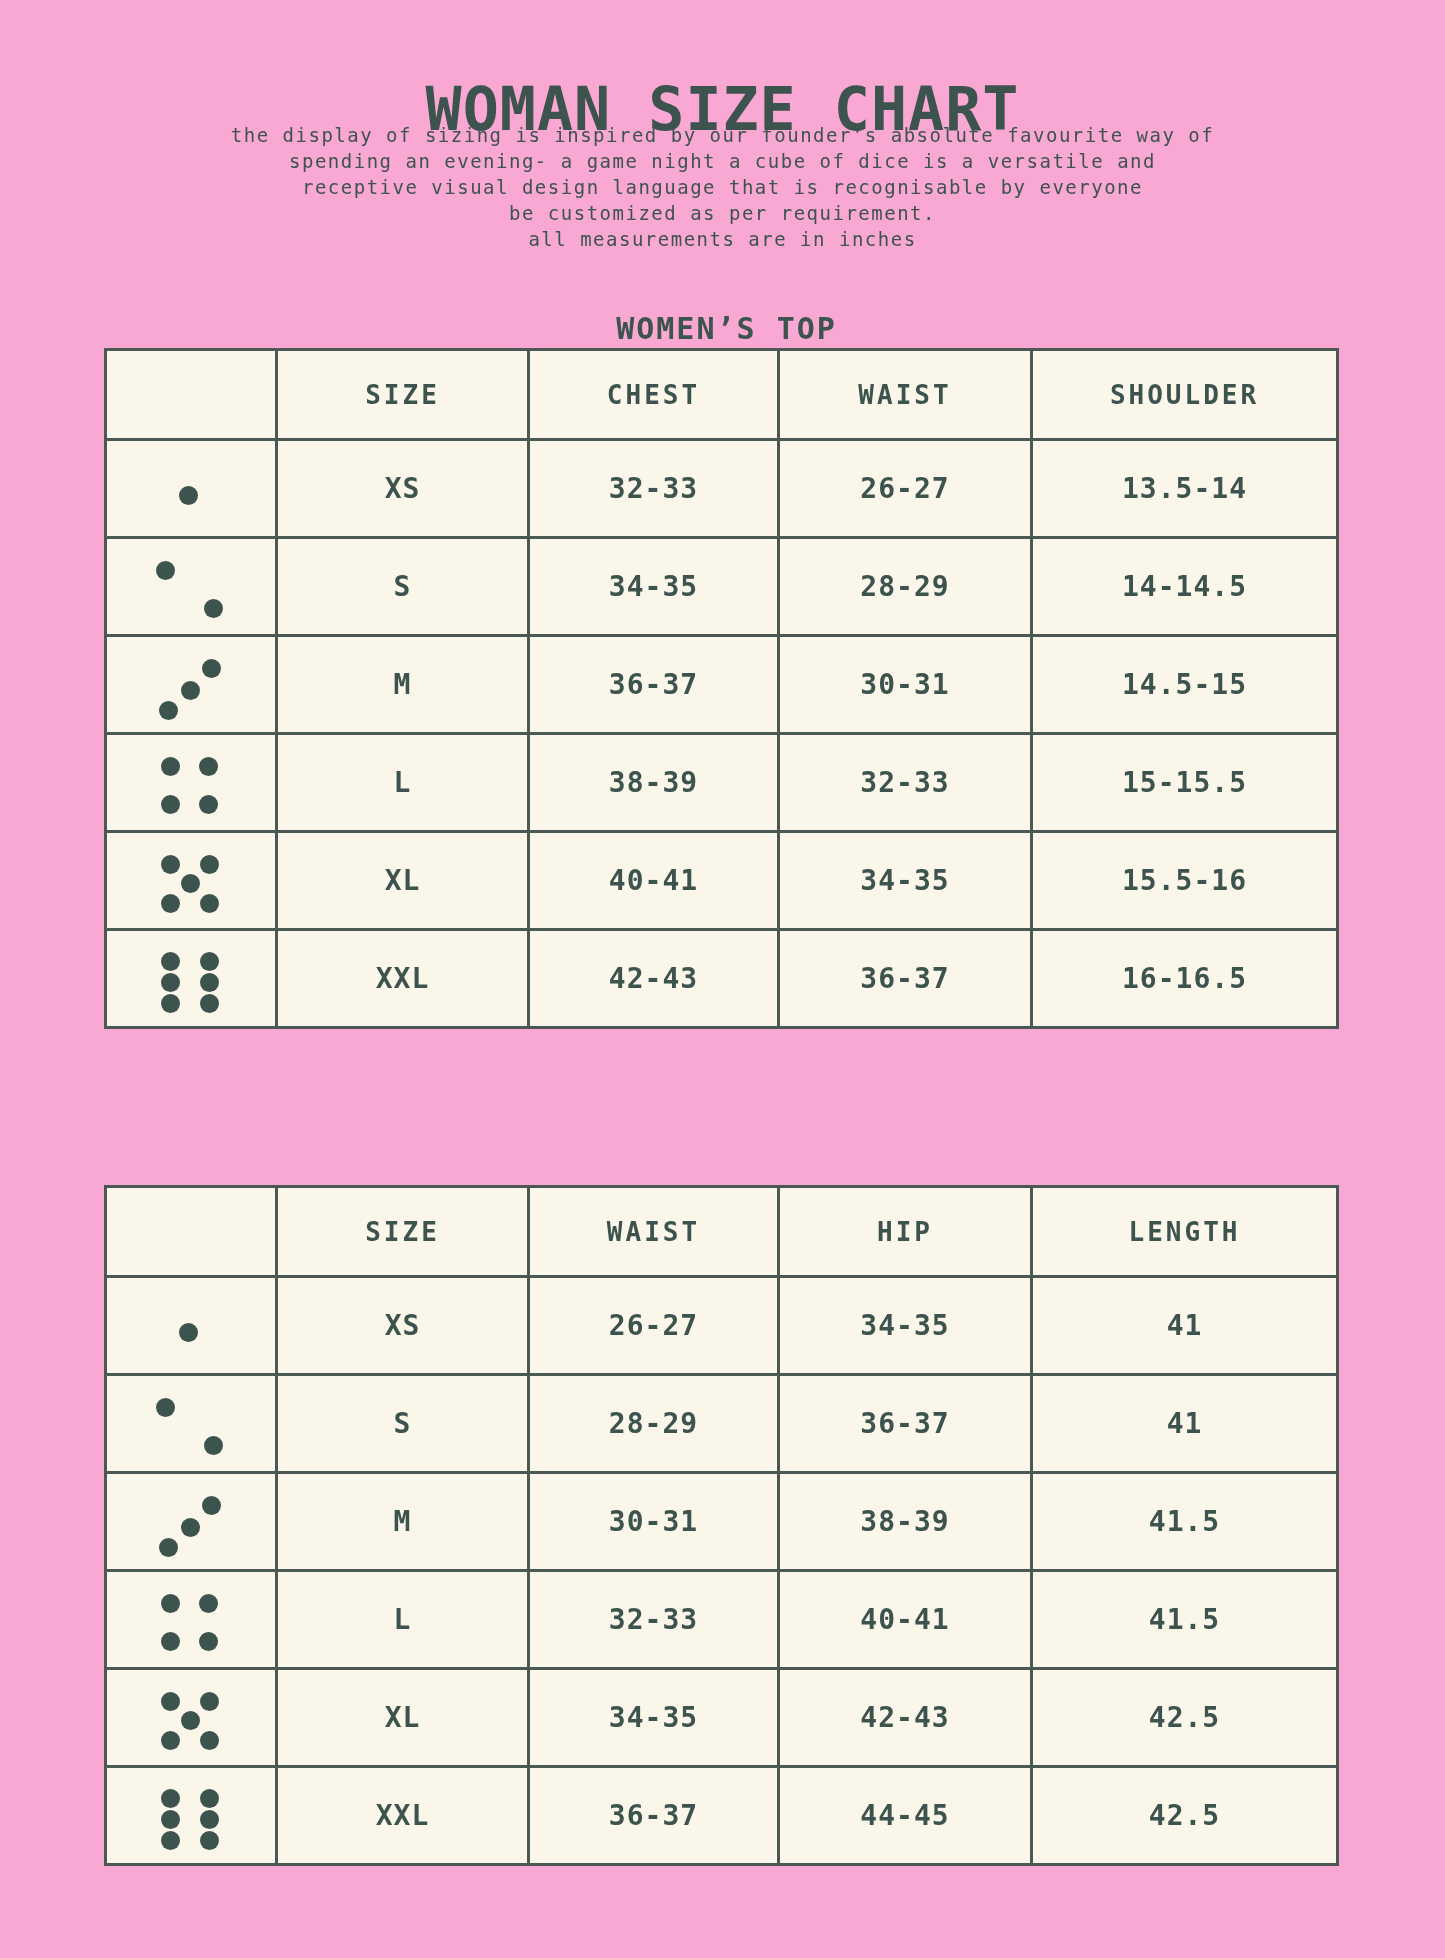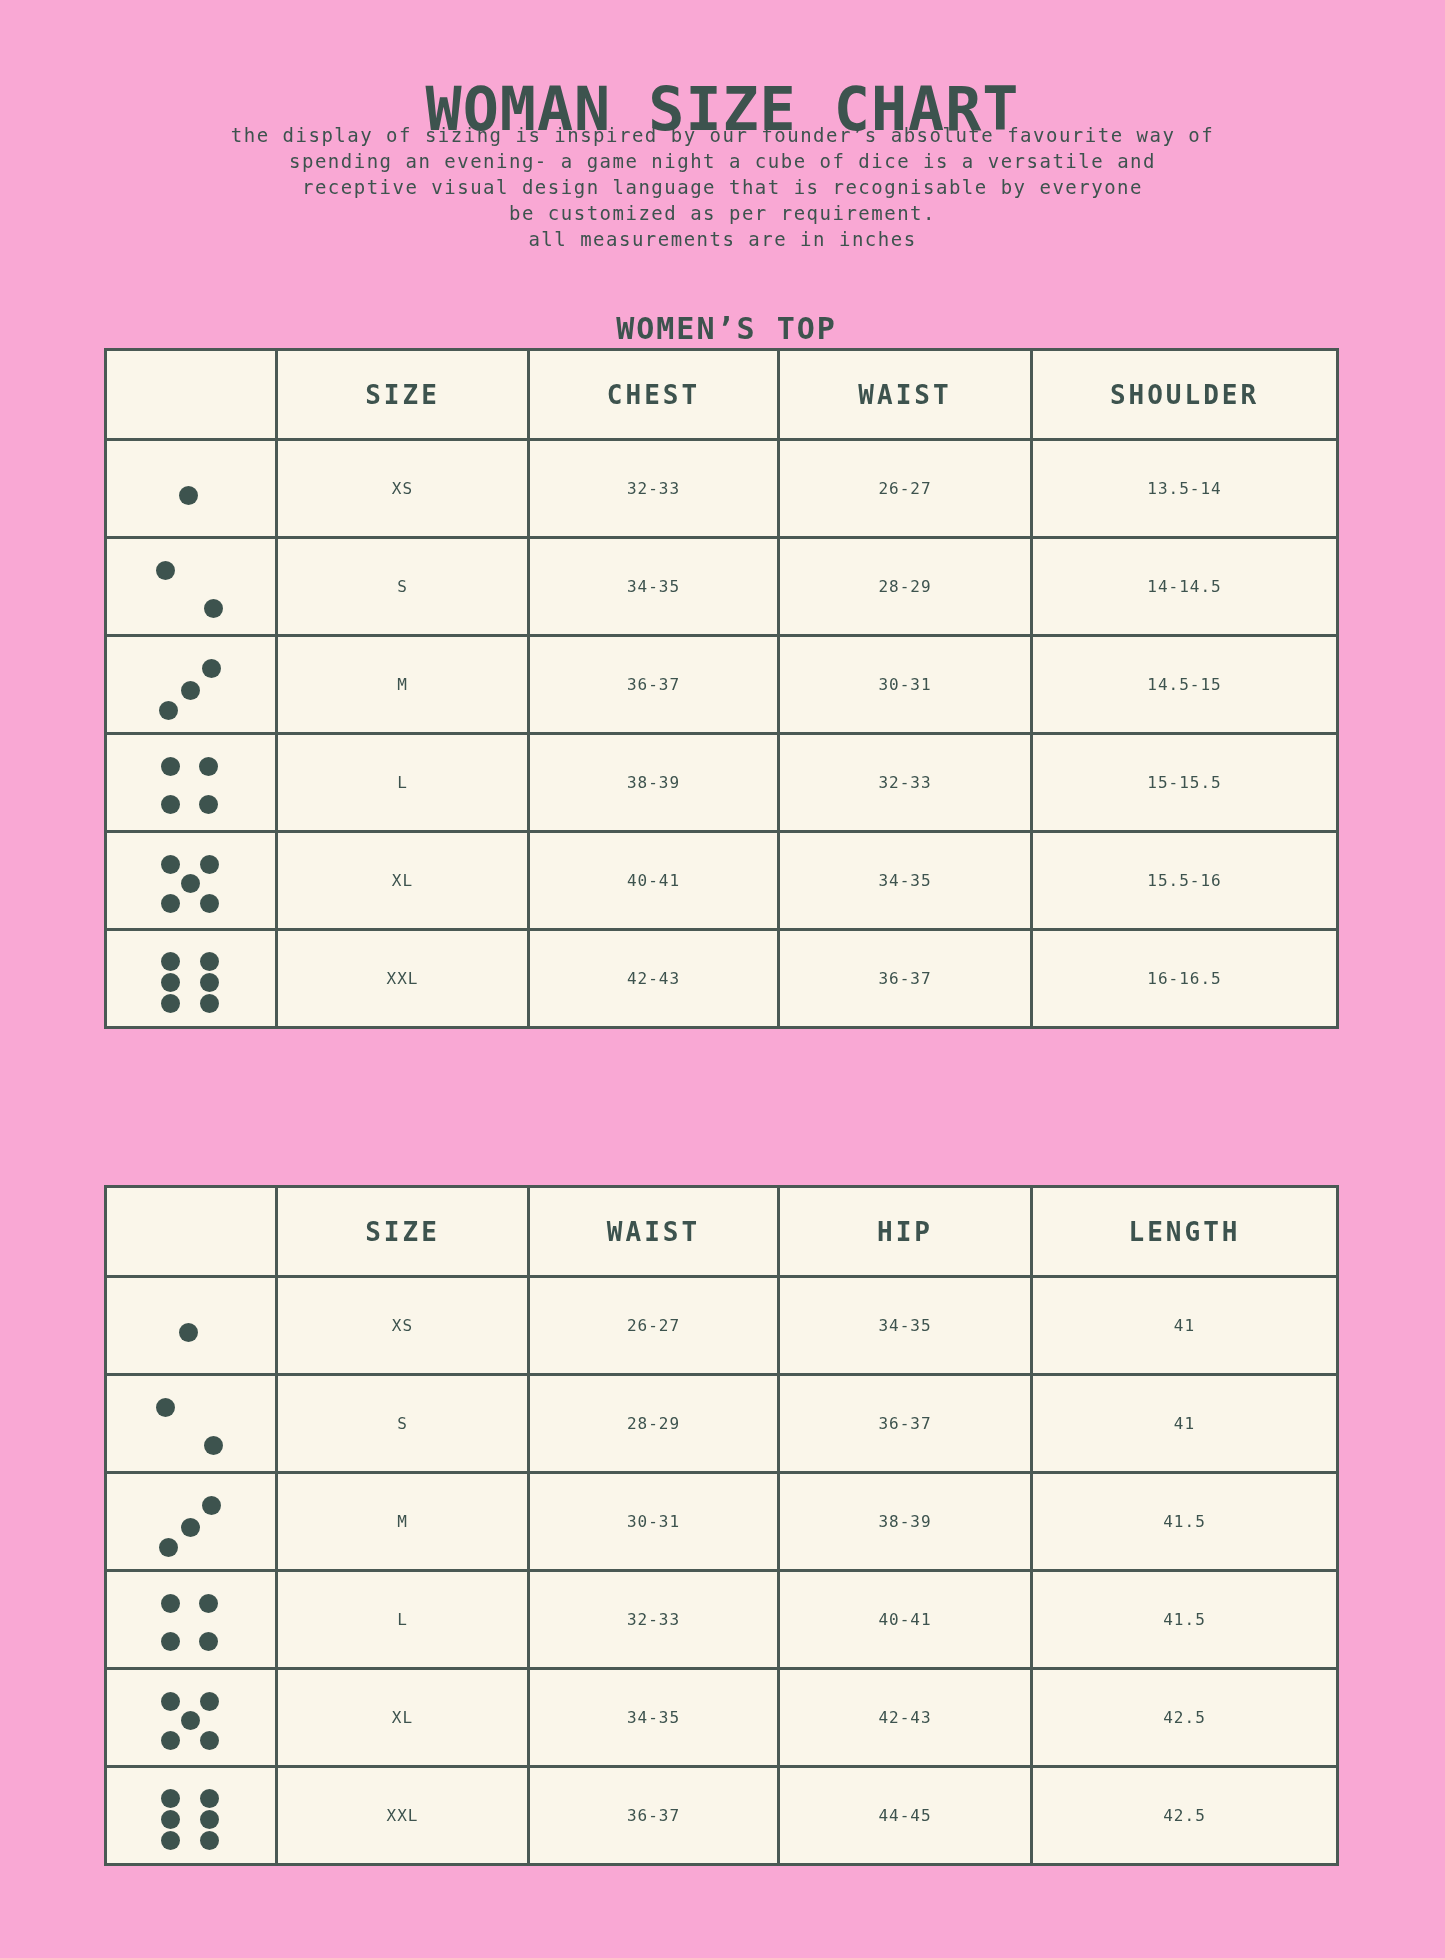--- a/index.html
+++ b/index.html
@@ -49,22 +49,22 @@
     padding:0;
   }
   table.size-table th{
     height:87px;
     font-size:26px;
     font-weight:bold;
     letter-spacing:3px;
   }
   table.size-table td{
     height:95px;
-    font-size:16px;
-    font-weight:normal;
+    font-size:28px;
+    font-weight:bold;
     letter-spacing:1px;
   }
   td.dice-cell{position:relative;}
   .dice-face{position:absolute;left:0;top:0;width:100%;height:100%;}
   .pip{
     position:absolute;
     width:19px;height:19px;
     border-radius:50%;
     background:#3d534e;
   }

